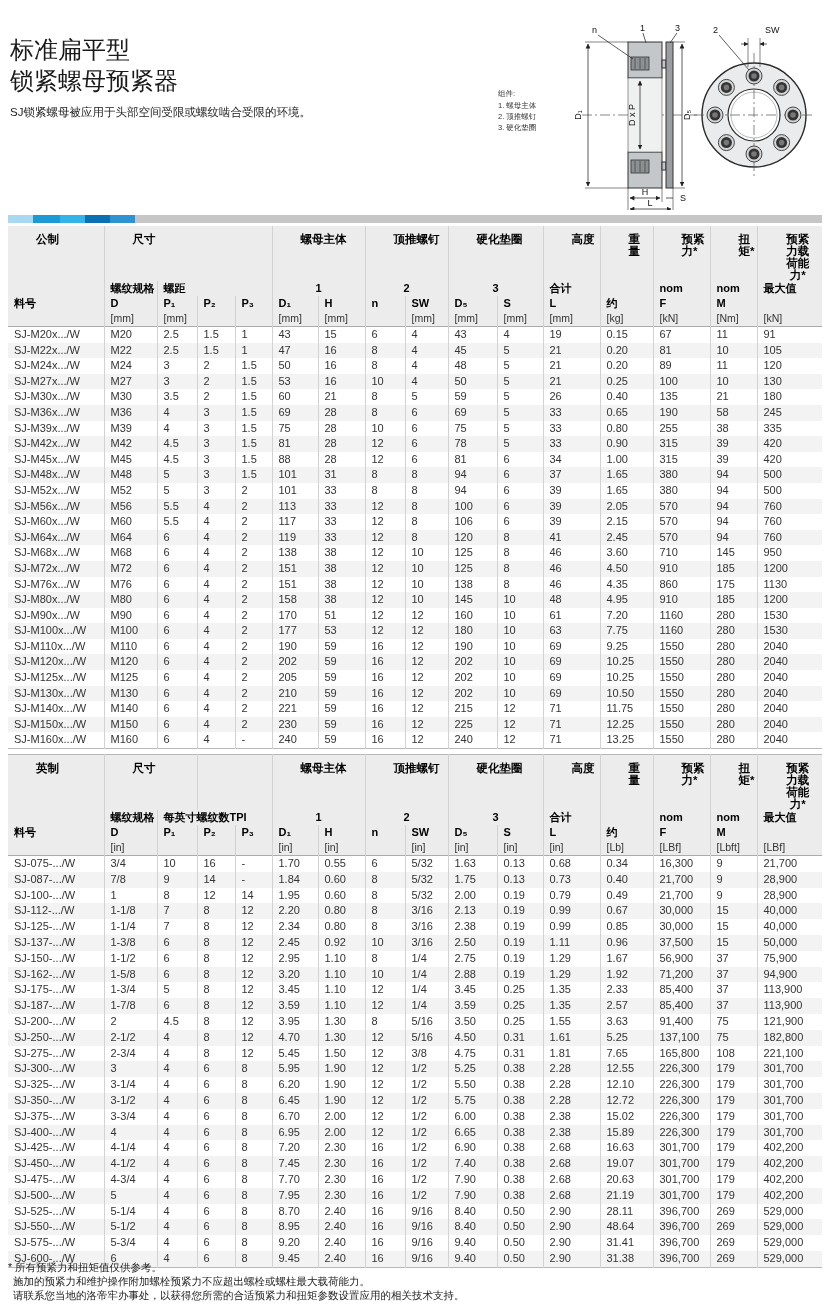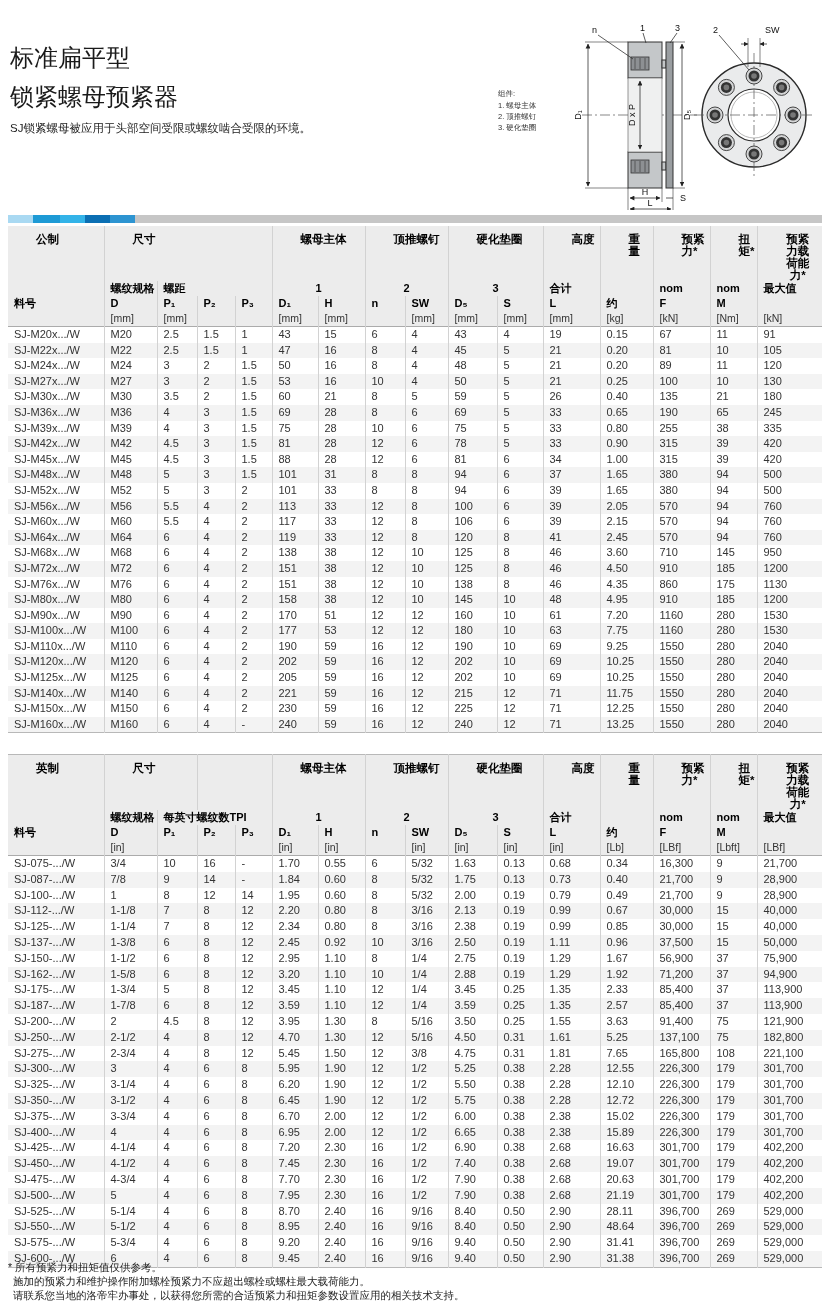--- a/index.html
+++ b/index.html
@@ -2,21 +2,21 @@
 <html><head>
 <meta charset="utf-8">
 <style>
   html,body{margin:0;padding:0;}
   body{width:830px;height:1313px;position:relative;background:#fff;overflow:hidden;
        font-family:"Liberation Sans","DejaVu Sans",sans-serif;color:#1a1a1a;}
 
   
   .title-block{position:absolute;left:10px;top:34px;}
   .brand{font-size:46px;font-weight:300;line-height:50px;letter-spacing:0.5px;color:#1a1a1a;}
-  .subtitle{font-size:24px;font-weight:400;line-height:31px;color:#1a1a1a;margin-top:8px;}
+  .subtitle{font-size:24px;font-weight:400;line-height:31px;color:#1a1a1a;}
   .desc{font-size:11.5px;margin-top:9px;color:#222;}
 
   
   .accent-bar{position:absolute;left:8px;top:215px;width:814px;height:8px;display:flex;}
   .bar-seg{height:8px;flex:0 0 auto;}
   .bar-rest{flex:1 1 auto;}
 
   
   .tbl{position:absolute;left:8px;border-collapse:collapse;table-layout:fixed;width:814px;
        font-size:11px;color:#333;}
@@ -387,21 +387,21 @@
         <td>1.5</td>
         <td>69</td>
         <td>28</td>
         <td>8</td>
         <td>6</td>
         <td>69</td>
         <td>5</td>
         <td>33</td>
         <td>0.65</td>
         <td>190</td>
-        <td>65</td>
+        <td>58</td>
         <td>245</td>
       </tr>
       <tr>
         <td>SJ-M39x.../W</td>
         <td>M39</td>
         <td>4</td>
         <td>3</td>
         <td>1.5</td>
         <td>75</td>
         <td>28</td>
@@ -692,20 +692,38 @@
         <td>4</td>
         <td>2</td>
         <td>205</td>
         <td>59</td>
         <td>16</td>
         <td>12</td>
         <td>202</td>
         <td>10</td>
         <td>69</td>
         <td>10.25</td>
+        <td>1550</td>
+        <td>280</td>
+        <td>2040</td>
+      </tr>
+      <tr>
+        <td>SJ-M130x.../W</td>
+        <td>M130</td>
+        <td>6</td>
+        <td>4</td>
+        <td>2</td>
+        <td>210</td>
+        <td>59</td>
+        <td>16</td>
+        <td>12</td>
+        <td>202</td>
+        <td>10</td>
+        <td>69</td>
+        <td>10.50</td>
         <td>1550</td>
         <td>280</td>
         <td>2040</td>
       </tr>
       <tr>
         <td>SJ-M140x.../W</td>
         <td>M140</td>
         <td>6</td>
         <td>4</td>
         <td>2</td>

